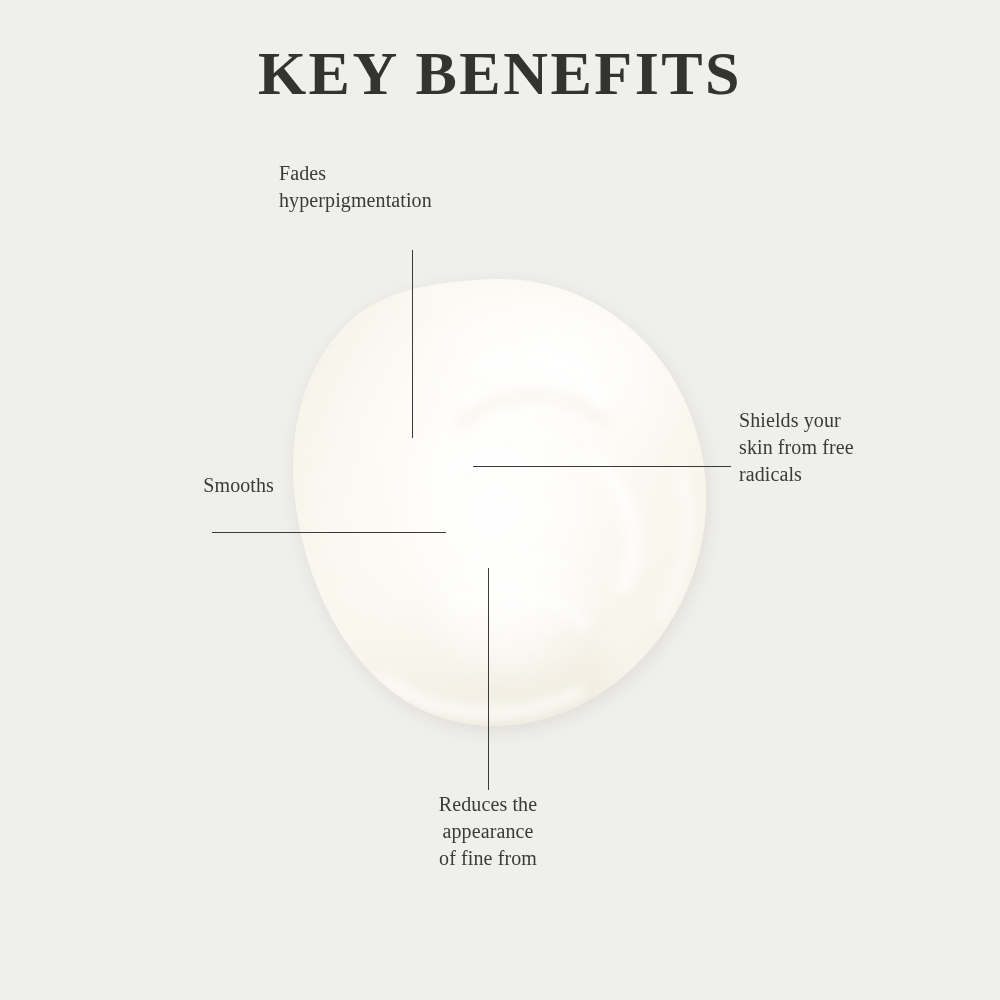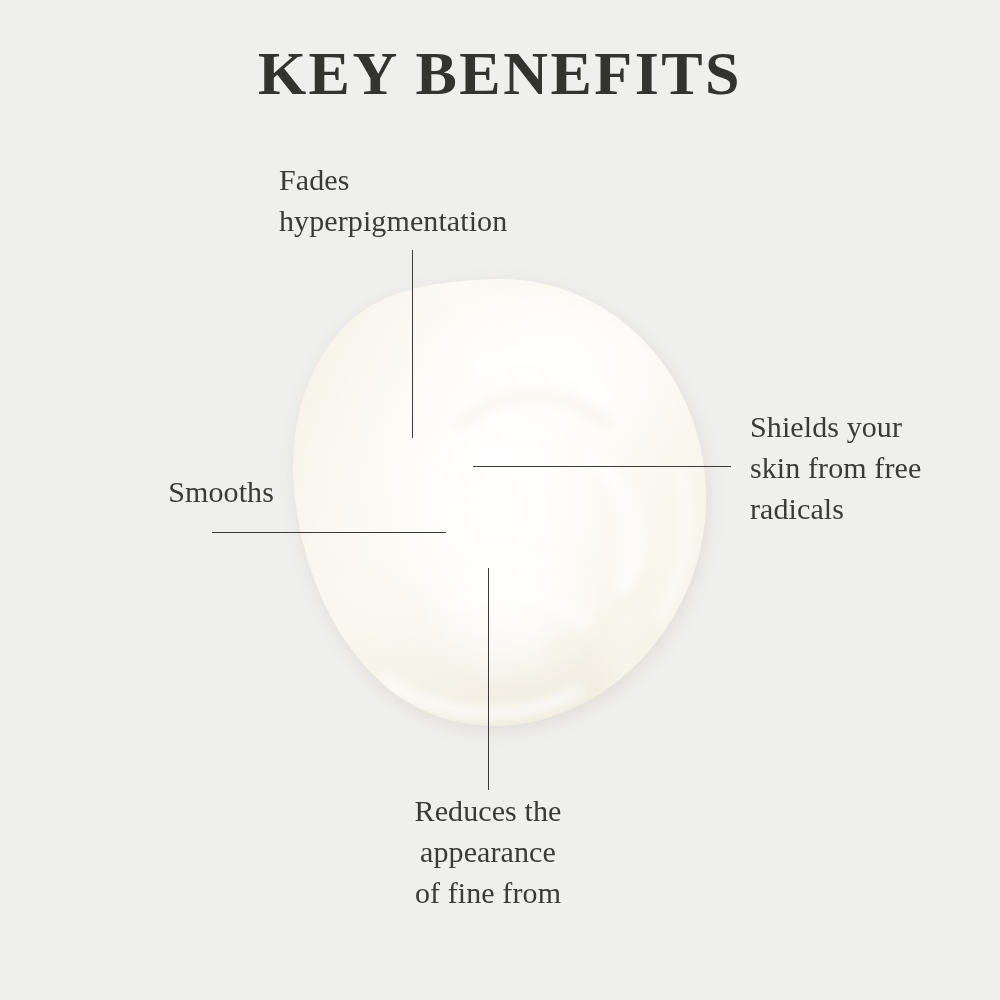--- a/index.html
+++ b/index.html
@@ -45,28 +45,28 @@
   #cream-swatch svg {
     display: block;
     width: 100%;
     height: 100%;
     overflow: visible;
   }
 
   
   .callout-label {
     position: absolute;
-    font-size: 30px;
+    font-size: 20px;
     font-weight: 300;
     color: #3a3a38;
     line-height: 1.36;
     letter-spacing: 0.1px;
   }
   #callout-label-fades        { left: 279px; top: 160px;  width: 340px; text-align: left; }
-  #callout-label-shields      { left: 739px; top: 407px;  width: 250px; text-align: left; margin-left: 11px; }
+  #callout-label-shields      { left: 739px; top: 407px;  width: 250px; text-align: left; }
   #callout-label-smooths      { left: 74px;  top: 472px;  width: 200px; text-align: right; }
   #callout-label-reduces      { left: 363px; top: 791px;  width: 250px; text-align: center; }
 
   
   .connector-line {
     position: absolute;
     background: #3a3a38;
   }
   .connector-line.vertical   { width: 1.3px; }
   .connector-line.horizontal { height: 1.3px; }

